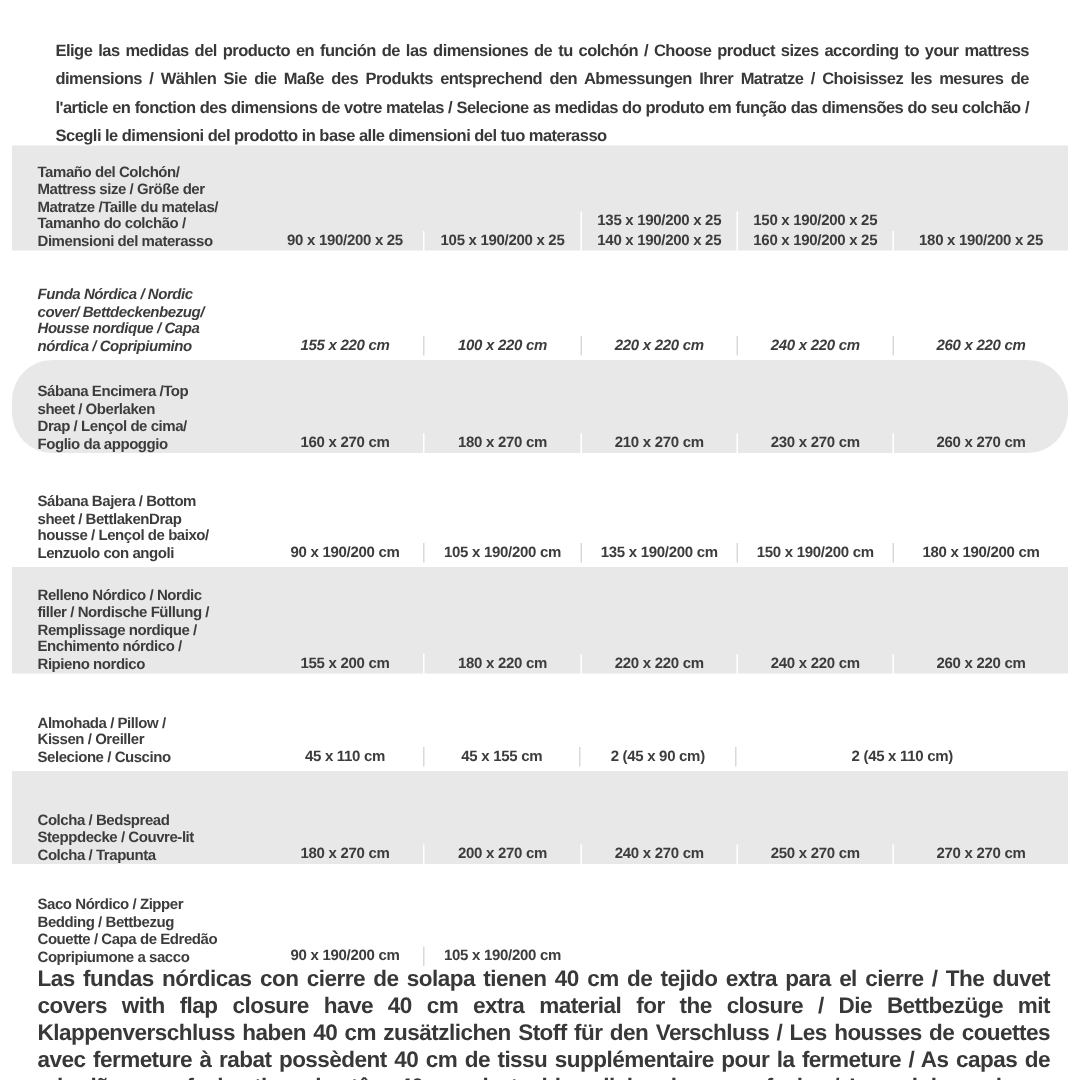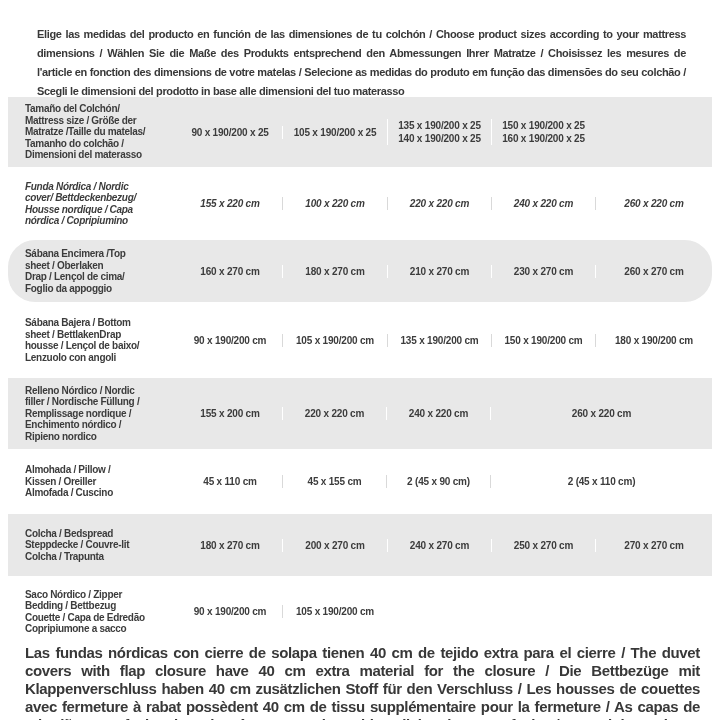--- a/index.html
+++ b/index.html
@@ -14,21 +14,21 @@
   }
   .intro{
     position:absolute;left:25px;right:22px;top:13px;margin:12px;
     font-size:11px;font-weight:bold;letter-spacing:-0.35px;
     line-height:19px;text-align:justify;color:#383838;
   }
   .size-table{
     position:absolute;top:97px;left:8px;right:8px;
     display:flex;flex-direction:column;gap:3px;
   }
-  .trow{display:flex;align-items:center;}
+  .trow{display:flex;align-items:flex-end;}
   .trow.shaded{background:var(--shade);--sep:#ffffff;}
   .trow.plain{background:#ffffff;--sep:#d9d9d9;}
   .trow:nth-child(1){height:70px;}
   .trow:nth-child(2){height:67px;font-style:italic;}
   .trow:nth-child(3){height:62px;border-radius:27px;}
   .trow:nth-child(4){height:70px;}
   .trow:nth-child(5){height:71px;}
   .trow:nth-child(6){height:59px;}
   .trow:nth-child(7){height:62px;}
   .trow:nth-child(8){height:65px;}
@@ -66,20 +66,21 @@
 Mattress size / Größe der
 Matratze /Taille du matelas/
 Tamanho do colchão /
 Dimensioni del materasso</div>
     <div class="vcell c1">90 x 190/200 x 25</div>
     <div class="vcell c2">105 x 190/200 x 25</div>
     <div class="vcell c3">135 x 190/200 x 25
 140 x 190/200 x 25</div>
     <div class="vcell c4">150 x 190/200 x 25
 160 x 190/200 x 25</div>
+    <div class="vcell c5">180 x 190/200 x 25</div>
   </div>
 
   <div class="trow plain">
     <div class="rlabel">Funda Nórdica /  Nordic
 cover/ Bettdeckenbezug/
 Housse nordique  / Capa
 nórdica / Copripiumino</div>
     <div class="vcell c1">155 x 220 cm</div>
     <div class="vcell c2">100 x 220 cm</div>
     <div class="vcell c3">220 x 220 cm</div>
@@ -111,29 +112,30 @@
     <div class="vcell c5">180 x 190/200 cm</div>
   </div>
 
   <div class="trow shaded">
     <div class="rlabel">Relleno Nórdico / Nordic
 filler / Nordische Füllung /
 Remplissage nordique /
 Enchimento nórdico /
 Ripieno nordico</div>
     <div class="vcell c1">155 x 200 cm</div>
+    <div class="vcell c2">180 x 220 cm</div>
     <div class="vcell c3">220 x 220 cm</div>
     <div class="vcell c4">240 x 220 cm</div>
     <div class="vcell c5">260 x 220 cm</div>
   </div>
 
   <div class="trow plain">
     <div class="rlabel">Almohada  / Pillow /
 Kissen / Oreiller
-Almofada / Cuscino</div>
+Selecione / Cuscino</div>
     <div class="vcell c1">45 x 110 cm</div>
     <div class="vcell c3">45 x 155 cm</div>
     <div class="vcell c4">2 (45 x 90 cm)</div>
     <div class="vcell c5">2 (45 x 110 cm)</div>
   </div>
 
   <div class="trow shaded">
     <div class="rlabel">Colcha / Bedspread
 Steppdecke / Couvre-lit
 Colcha / Trapunta</div>

